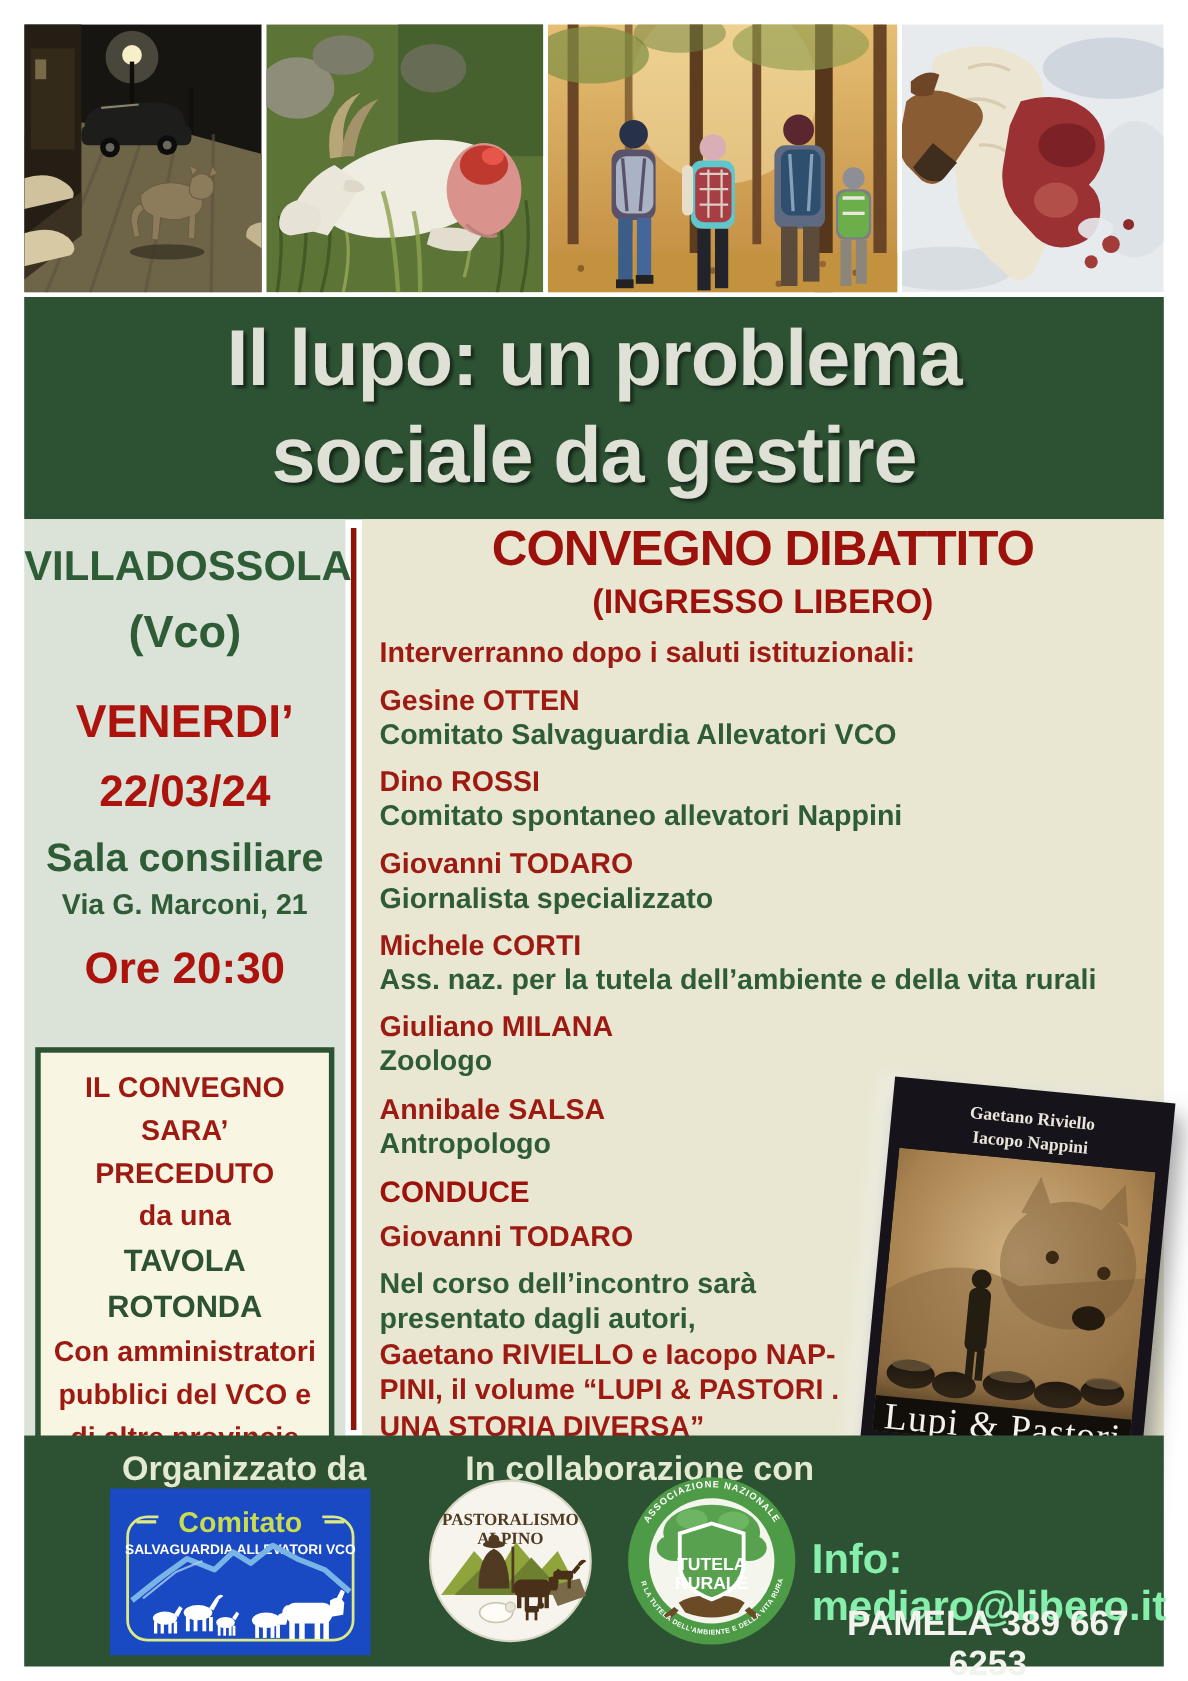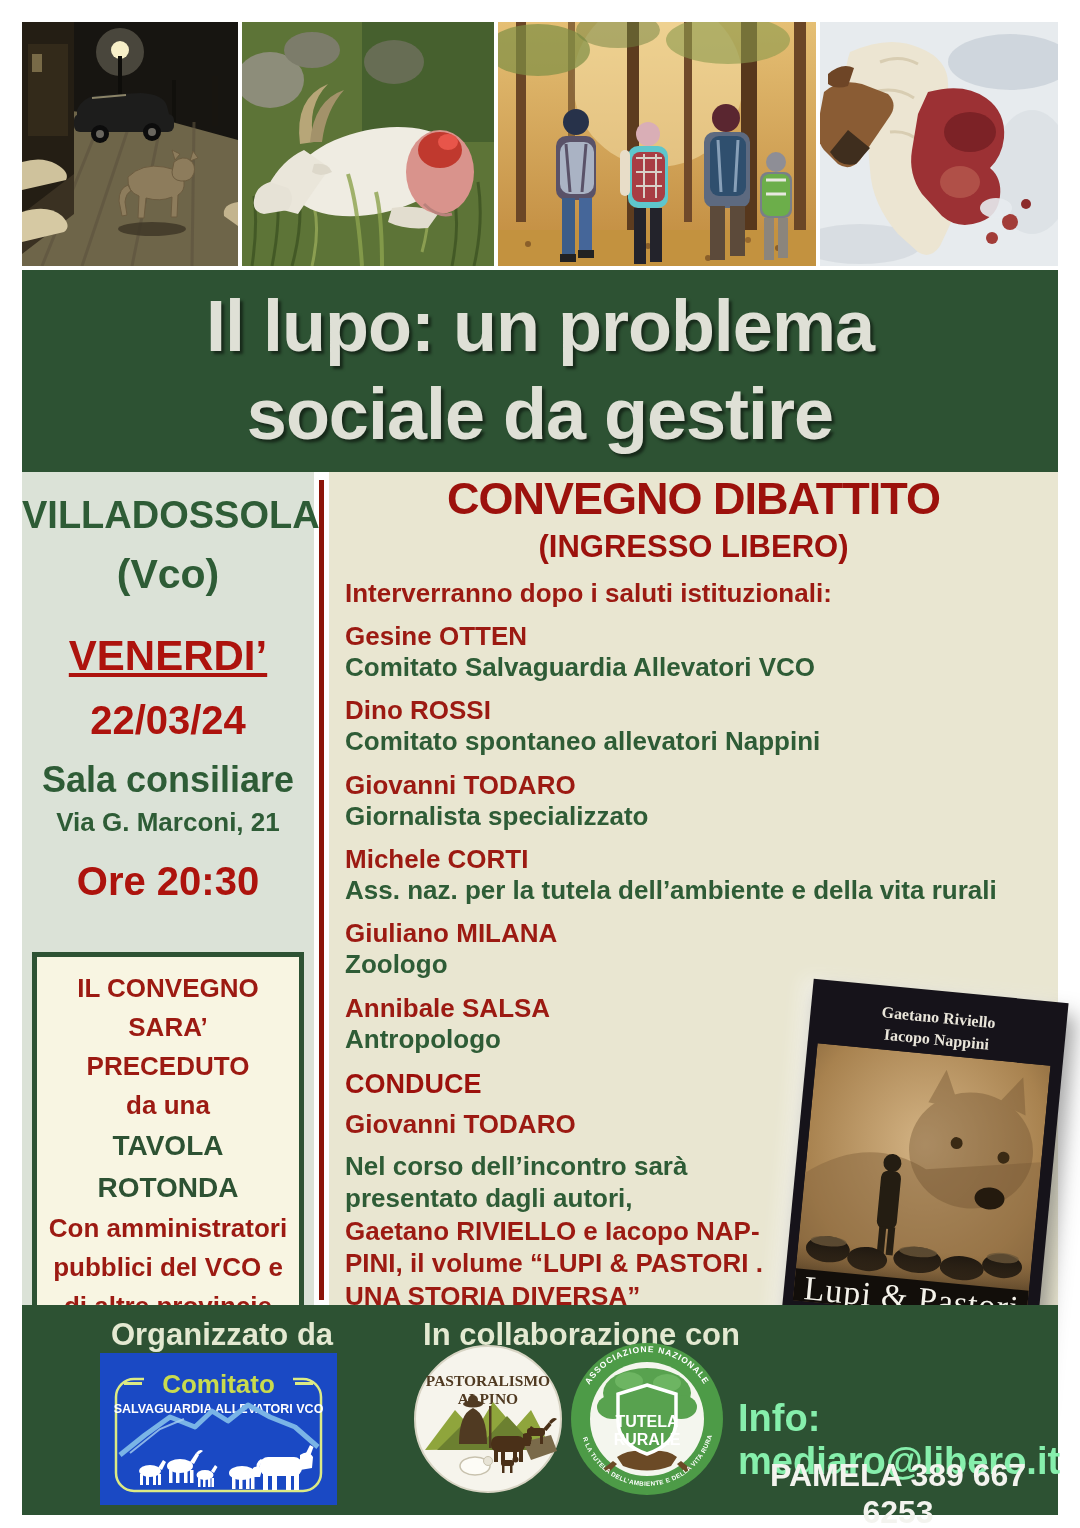--- a/index.html
+++ b/index.html
@@ -29,21 +29,21 @@
   .title-line{display:block;font-size:72px;font-weight:800;letter-spacing:-1px;line-height:1.22;
     color:#dfe0d6;text-shadow:3px 3px 3px rgba(0,0,0,.5);}
 
   
   .sidebar{position:absolute;left:22px;top:472px;width:292px;height:833px;background:var(--sidebar-bg);text-align:center;}
   .divider{position:absolute;left:319px;top:480px;width:5px;height:820px;background:var(--divider);}
   .main{position:absolute;left:329px;top:472px;width:729px;height:833px;background:var(--cream);}
 
   .city{margin-top:22px;font-size:38px;font-weight:700;color:var(--green-text);}
   .city2{margin-top:14px;font-size:41px;font-weight:700;color:var(--green-text);}
-  .day{margin-top:34px;font-size:42px;font-weight:800;color:var(--red-bright);text-decoration:underline;}
+  .day{margin-top:34px;font-size:42px;font-weight:800;color:var(--red-bright);}
   .date{margin-top:18px;font-size:40px;font-weight:800;color:var(--red-bright);}
   .venue{margin-top:16px;font-size:36px;font-weight:700;color:var(--green-text);}
   .address{margin-top:6px;font-size:26px;font-weight:700;color:var(--green-text);}
   .time{margin-top:21px;font-size:40px;font-weight:800;color:var(--red-bright);}
 
   .round-box{position:absolute;left:10px;right:10px;top:452px;height:330px;border:5px solid var(--dark-green);
     background:var(--box-bg);padding:12px 4px;margin-top:28px;}
   .box-red{font-size:26px;font-weight:800;line-height:1.5;color:var(--maroon);}
   .box-green{font-size:28px;font-weight:800;line-height:1.5;color:var(--dark-green);}
   .box-invite{margin-top:36px;font-size:26px;font-weight:800;color:var(--maroon);}
@@ -74,21 +74,21 @@
   .book-pub{position:absolute;left:0;right:0;top:368px;text-align:center;color:#b9b3a2;
     font-family:"Liberation Serif",serif;font-size:10px;line-height:1.25;}
 
   
   .footer{position:absolute;left:22px;top:1305px;width:1036px;height:210px;background:var(--dark-green);}
   .org-label{position:absolute;left:40px;top:12px;width:320px;text-align:center;
     font-size:31px;font-weight:700;color:#e4e9d1;}
   .comitato{position:absolute;left:78px;top:48px;width:237px;height:152px;}
   .collab-label{position:absolute;left:388px;top:12px;width:330px;text-align:right;
     font-size:31px;font-weight:700;color:#e4e9d1;}
-  .pastoralismo{position:absolute;left:391px;top:39px;width:150px;height:150px;}
+  .pastoralismo{position:absolute;left:367px;top:39px;width:150px;height:150px;}
   .tutela{position:absolute;left:547px;top:36px;width:156px;height:156px;}
   .info{position:absolute;left:716px;top:92px;width:320px;text-align:left;
     font-size:38px;font-weight:700;color:#86efac;}
   .contact{position:absolute;left:716px;top:152px;width:320px;text-align:center;
     font-size:32px;font-weight:800;color:#f3f3ee;}
 </style>
 </head>
 <body>
 
 <div class="poster">

